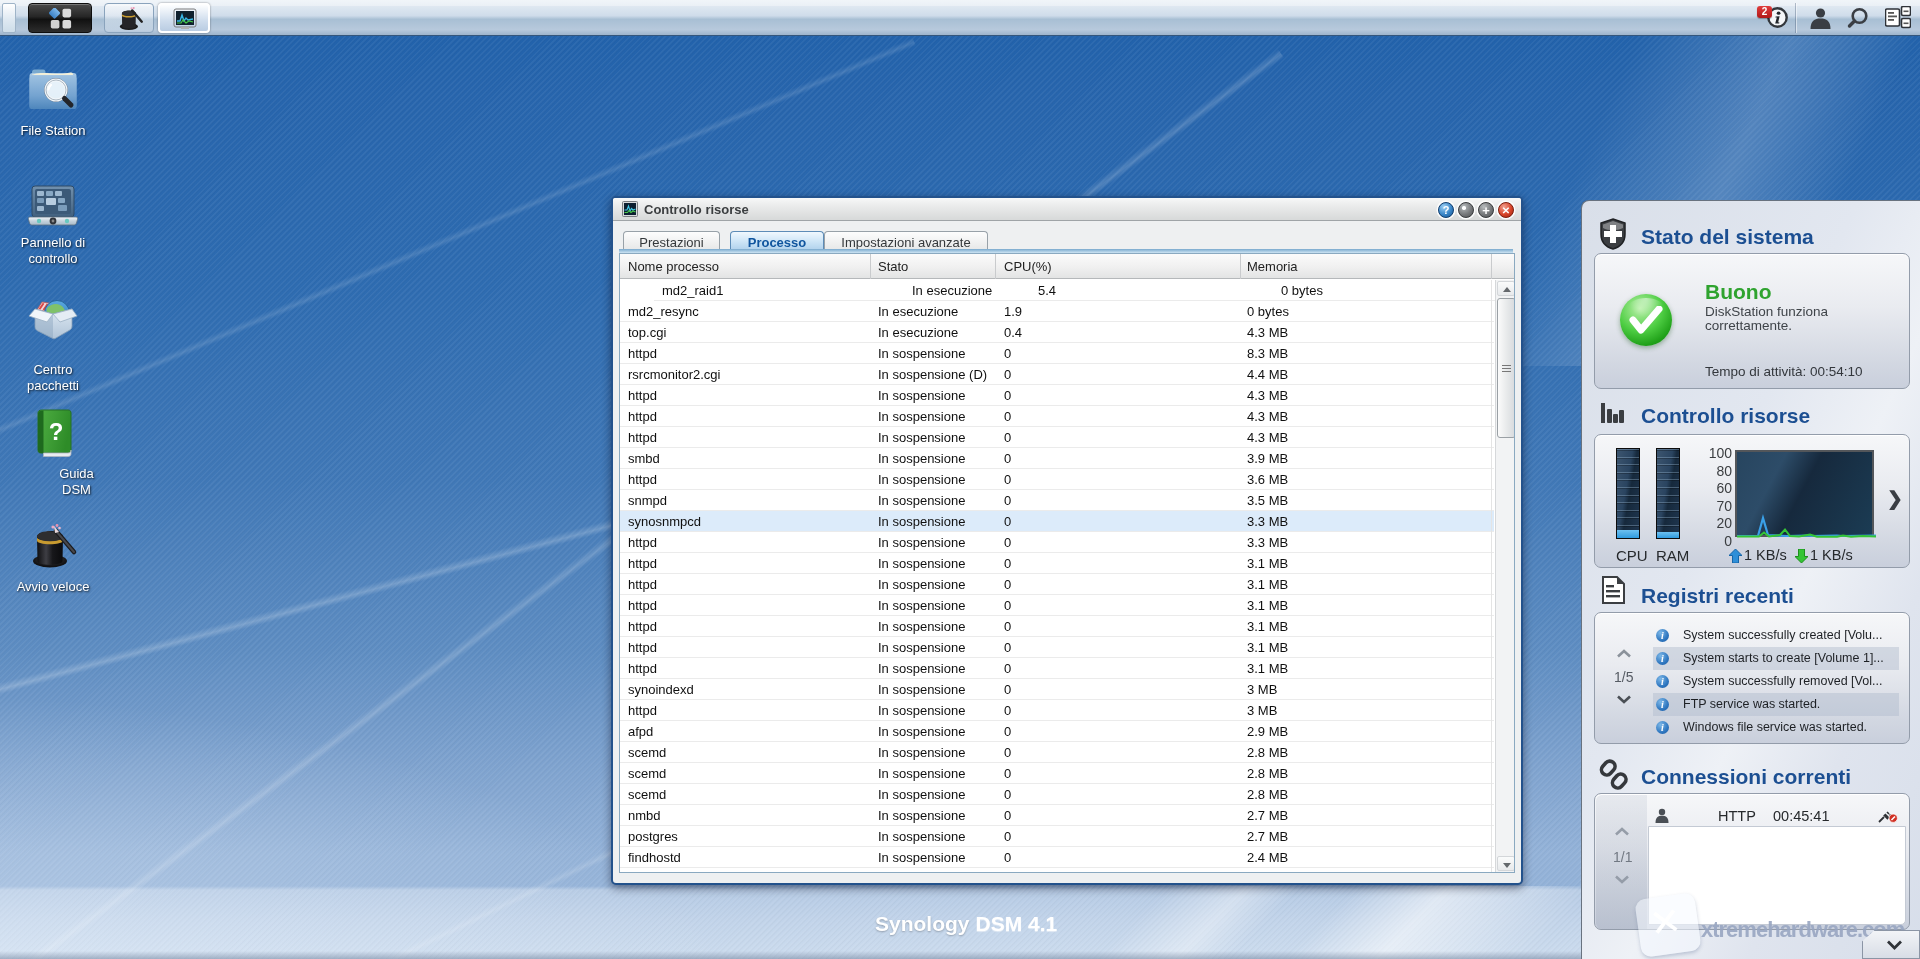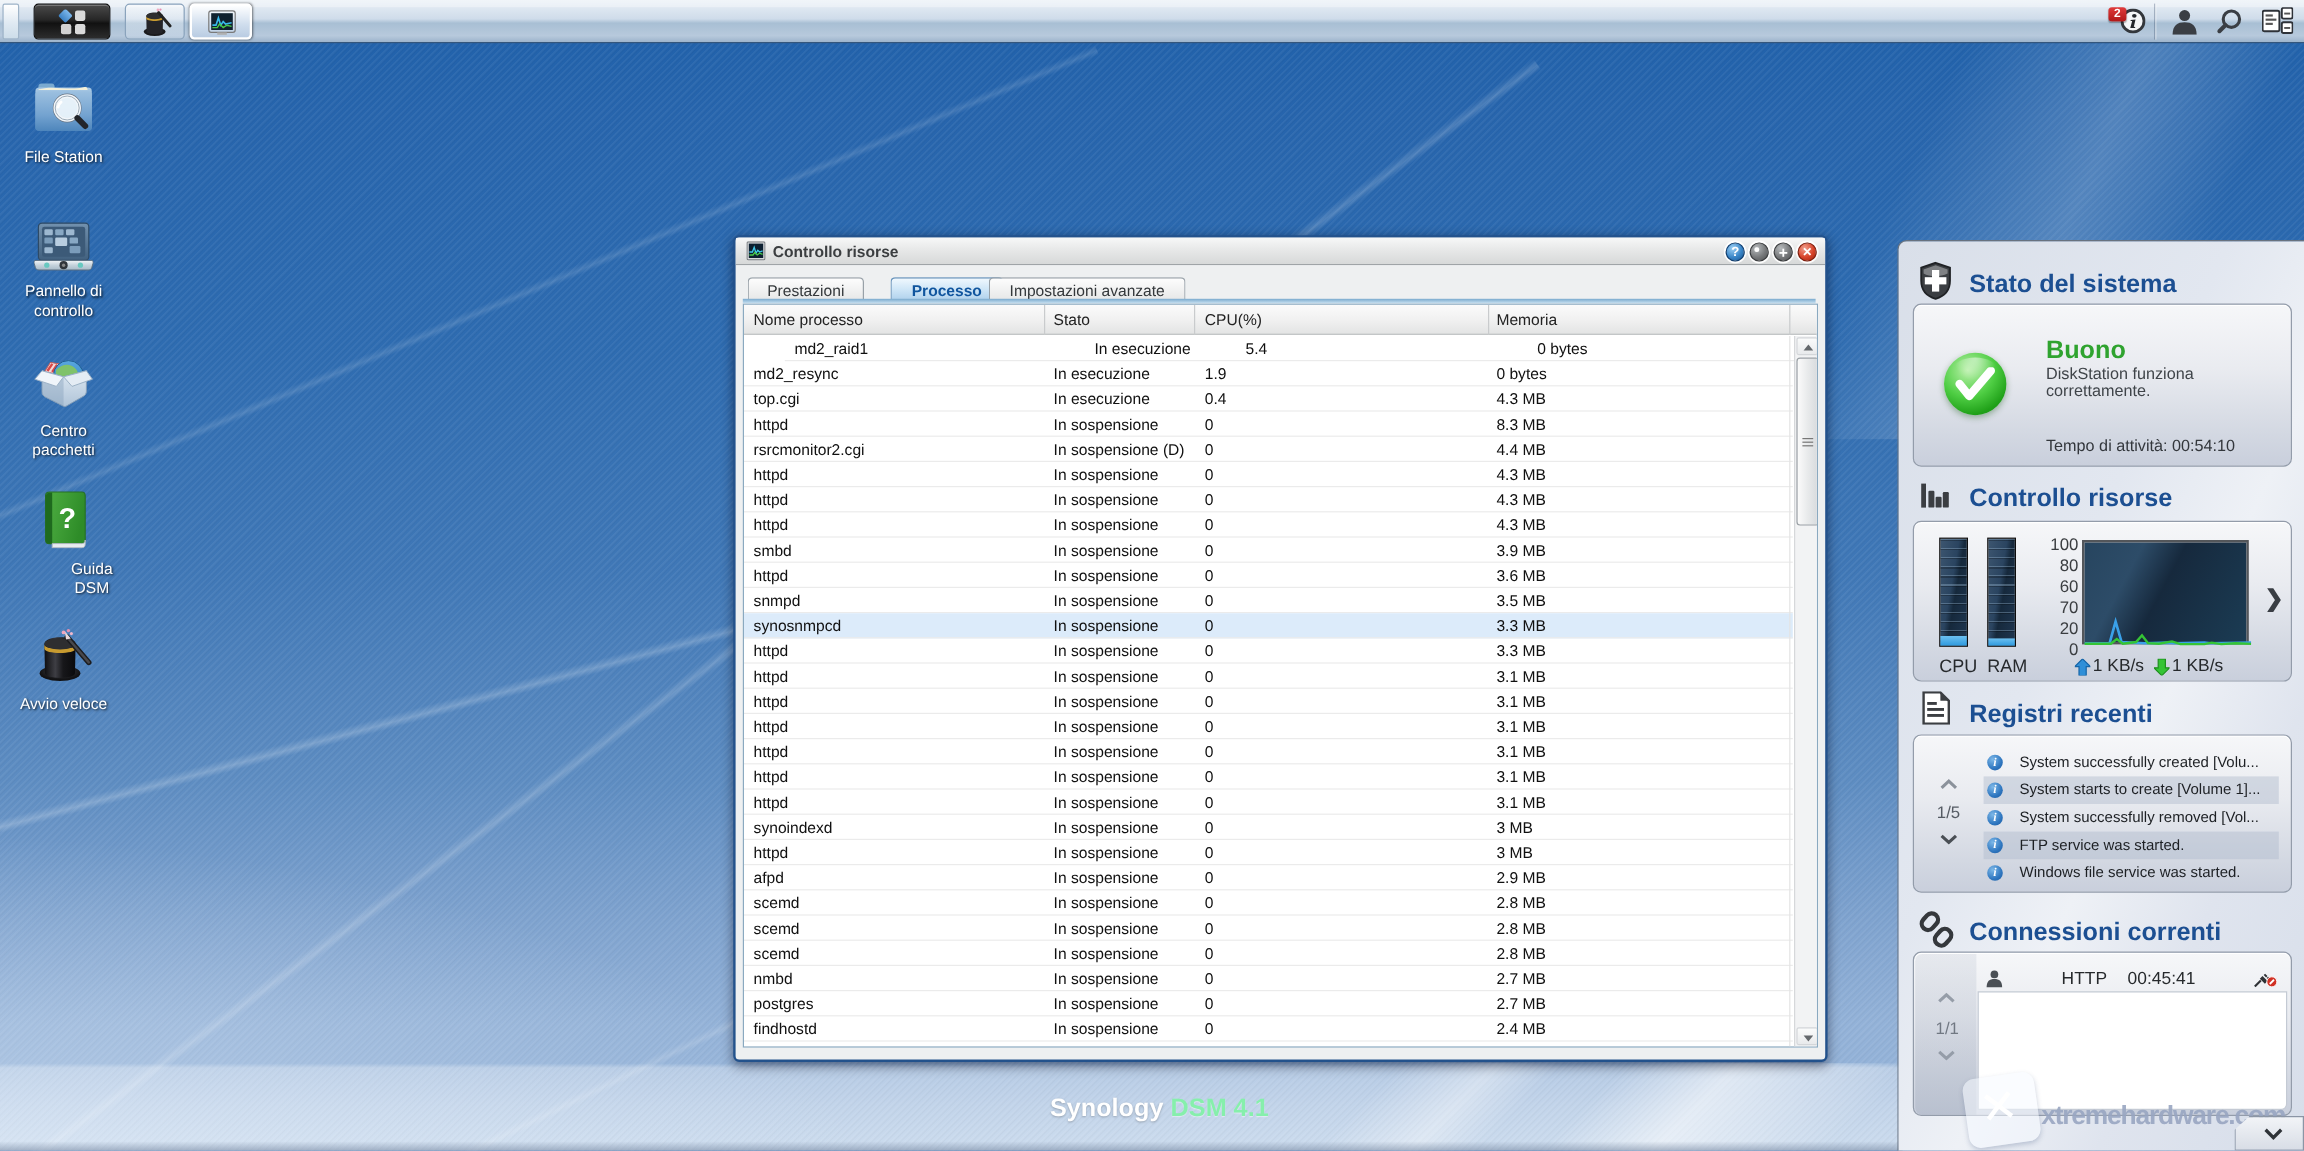--- a/index.html
+++ b/index.html
@@ -91,21 +91,21 @@
 .logrow { position:absolute; left:58px; width:246px; height:23px; font-size:12.5px; color:#1d2024; line-height:23px; white-space:nowrap; }
 .logrow .ico { position:absolute; left:3px; top:5px; width:13px; height:13px; border-radius:50%;
   background:radial-gradient(circle at 35% 30%, #7db8e8, #2f77c0 60%, #1a59a0); color:#fff; font-size:10px; font-weight:bold; font-style:italic; text-align:center; line-height:13px; font-family:"Liberation Serif",serif;}
 .logrow .txt { position:absolute; left:30px; top:0; }
 .pgr { position:absolute; font-size:14px; color:#555b63; }
 .chev { position:absolute; font-size:13px; color:#7d848d; font-weight:bold; }
 
 
 #synologo { position:absolute; left:875px; top:912px; font-size:21px; }
 #synologo .s1 { color:#ffffff; font-weight:bold; letter-spacing:0px; text-shadow:0 1px 2px rgba(0,0,0,0.25); }
-#synologo .s2 { color:#86efac; font-weight:bold; margin-left:6px; text-shadow:0 1px 1px rgba(255,255,255,0.5); }
+#synologo .s2 { color:#ffffff; font-weight:bold; margin-left:6px; text-shadow:0 1px 1px rgba(255,255,255,0.5); }
 #wmark { position:absolute; left:1701px; top:917px; font-size:22px; font-weight:bold; color:rgba(152,165,193,0.9); letter-spacing:-1px;}
 #wtile { position:absolute; left:1638px; top:896px; width:60px; height:58px; background:rgba(246,250,255,0.55);
   border-radius:10px; transform:rotate(-8deg); box-shadow:0 2px 4px rgba(80,100,140,0.3); }
 #wtile:after { content:"✕"; position:absolute; left:12px; top:4px; font-size:38px; color:rgba(255,255,255,0.98); }
 #collapsebtn { position:absolute; left:1862px; top:930px; width:58px; height:29px;
   background:linear-gradient(to bottom,#f2f4f7,#d8dde6); border:1px solid #8b95a5;
   clip-path:polygon(22% 0, 100% 0, 100% 100%, 0 100%, 0 40%); }
 </style>
 </head>
 <body>
@@ -259,21 +259,21 @@
       <linearGradient id="gg1" x1="0" y1="0" x2="0" y2="1">
           <stop offset="0" stop-color="#5aa8e0"></stop>
           <stop offset="1" stop-color="#2a78b8"></stop>
         </linearGradient>
       <linearGradient id="gg2" x1="0" y1="0" x2="0" y2="1">
           <stop offset="0" stop-color="#dde8f2"></stop>
           <stop offset="1" stop-color="#b0c4d8"></stop>
         </linearGradient>
     </defs>
   </svg>
-  <div class="lbl" style="margin-top:8px;">Centro<br>pacchetti</div>
+  <div class="lbl" style="margin-top:19px;">Centro<br>pacchetti</div>
 </div>
 <div class="dicon" style="top:409px;">
   <svg width="46" height="48" viewBox="0 0 46 48">
     <path d="M8 4 C8 2 9.5 1 11.5 1 L38 1 C40 1 41 2.2 41 4.2 L41 41 C41 43 40 44 38 44 L11 44 C9 44 8 43 8 41 Z" fill="url(#bg1)" stroke="#277027" stroke-width="1"></path>
     <path d="M8 5 C8 3 9.5 1.5 11.5 1.5 L13.5 1.5 L13.5 44 L11 44 C9 44 8 43 8 41 Z" fill="#1e6a1e"></path>
     <path d="M13.5 44 L38 44 C40 44 41 43 41 41 L41 44.5 C41 46.5 40 47.5 38 47.5 L13.5 47.5 Z" fill="#e8ecf0" stroke="#b0b8c0" stroke-width="0.8"></path>
     <text x="26" y="31" font-size="24" font-weight="bold" fill="#ffffff" text-anchor="middle" font-family="Liberation Sans">?</text>
     <defs>
         <linearGradient id="bg1" x1="0" y1="0" x2="1" y2="0.3">
           <stop offset="0" stop-color="#4fae42"></stop>
@@ -322,21 +322,21 @@
     </svg>
     <div class="wtitle">Controllo risorse</div>
     <div class="cbtn" style="left:825px; top:4px; background:radial-gradient(circle at 35% 28%, #9ed1f5, #3a86c8 55%, #15538f); border:1px solid #0f3e70; color:#fff; font-size:11px; font-weight:bold; text-align:center; line-height:15px;">?</div>
     <div class="cbtn" style="left:845px; top:4px; background:radial-gradient(circle at 35% 28%, #b8bcbe, #77797b 55%, #4e5052); border:1px solid #3a3c3e;">
         <i style="position:absolute;left:3px;top:3px;width:3.5px;height:3.5px;background:#fff;border-radius:50%;"></i>
       </div>
     <div class="cbtn" style="left:865px; top:4px; background:radial-gradient(circle at 35% 28%, #b8bcbe, #77797b 55%, #4e5052); border:1px solid #3a3c3e; color:#fff; font-size:13px; font-weight:bold; text-align:center; line-height:15px;">+</div>
     <div class="cbtn" style="left:885px; top:4px; background:radial-gradient(circle at 35% 28%, #f0a08e, #d8442a 55%, #9c2310); border:1px solid #801d0c; color:#fff; font-size:10px; font-weight:bold; text-align:center; line-height:16px;">✕</div>
   </div>
   <div class="tab" style="left:10px; width:97px;">Prestazioni</div>
-  <div class="tab active" style="left:129px; width:94px;">Processo</div>
+  <div class="tab active" style="left:117px; width:94px;">Processo</div>
   <div class="tab" style="left:211px; width:164px;">Impostazioni avanzate</div>
   <div id="tabline"></div>
   <div id="tbl">
     <div id="thead">
       <div class="hc" style="left:8px;">Nome processo</div>
       <div class="hc" style="left:258px;">Stato</div>
       <div class="hc" style="left:384px;">CPU(%)</div>
       <div class="hc" style="left:627px;">Memoria</div>
       <div class="hsep" style="left:250px;"></div>
       <div class="hsep" style="left:375px;"></div>

